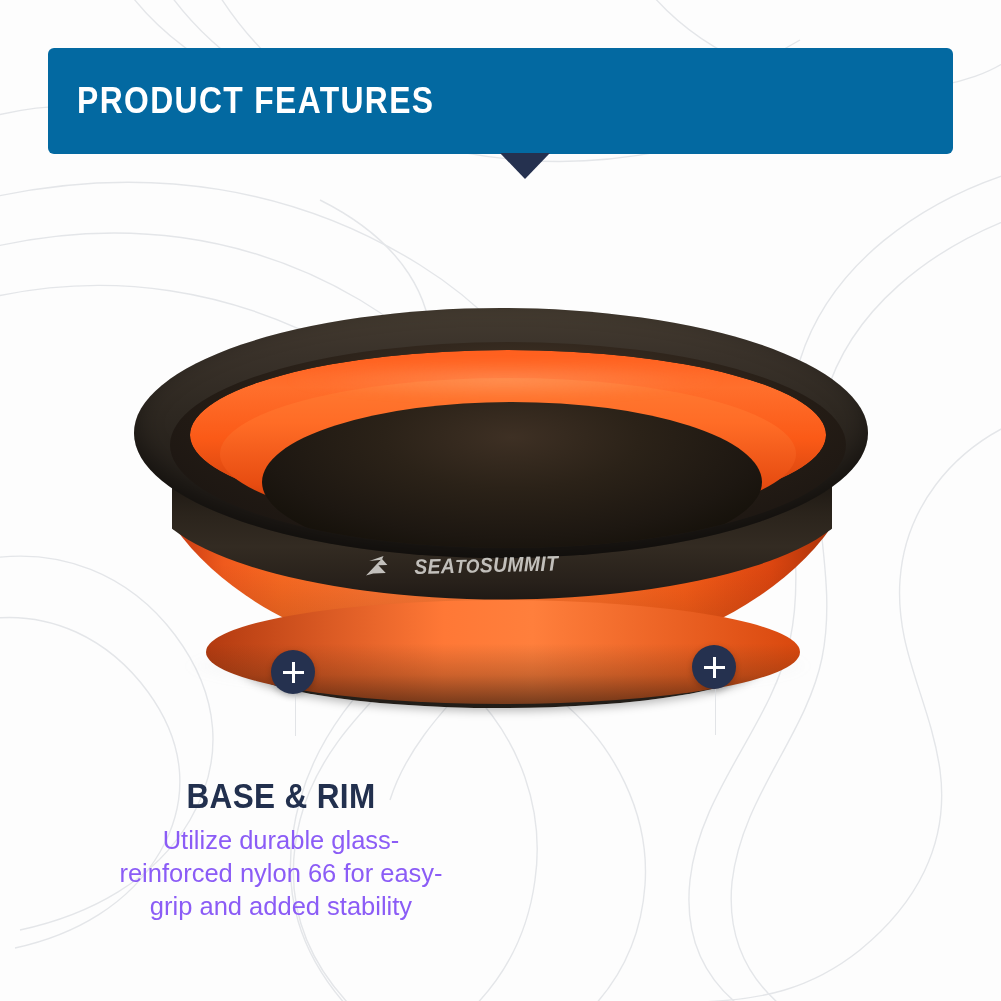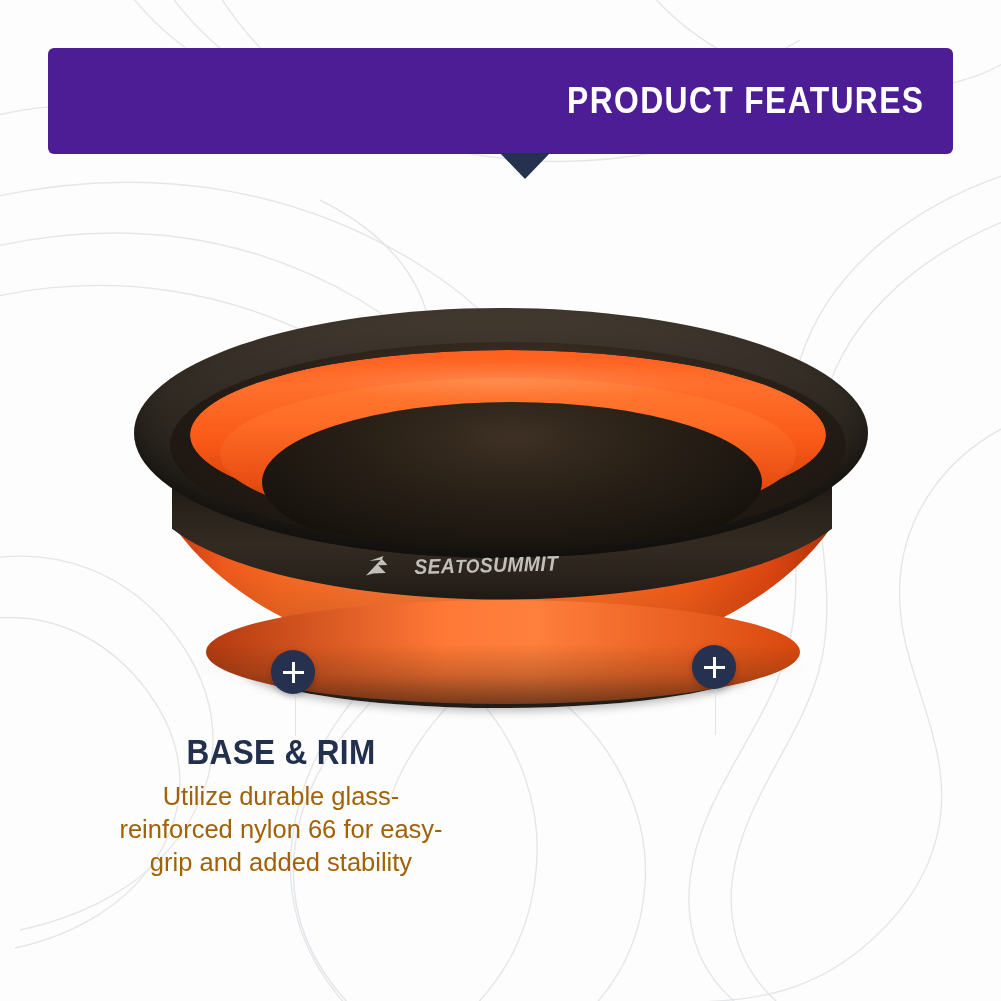--- a/index.html
+++ b/index.html
@@ -36,25 +36,25 @@
   .banner-wrap {
     position: absolute;
     left: 48px;
     top: 48px;
     width: 905px;
     height: 106px;
   }
   .banner {
     position: absolute;
     inset: 0;
-    background: #4c1d95;
+    background: #0369a1;
     border-radius: 6px;
     display: flex;
     align-items: center;
-    justify-content: flex-end;
+    justify-content: flex-start;
   }
   .banner-title {
     color: #ffffff;
     font-family: "Liberation Sans Narrow", "Liberation Sans", sans-serif;
     font-weight: 700;
     font-size: 37px;
     letter-spacing: 1.6px;
     transform: scaleX(0.86);
     white-space: nowrap;
   }
@@ -294,34 +294,34 @@
 
   
   .features {
     position: absolute;
     left: 0;
     top: 732px;
     width: 1001px;
     display: flex;
   }
   .feature { flex: 0 0 auto; text-align: center; }
-  #feature-base  { width: 470px; margin-left: 46px; }
+  #feature-base  { width: 470px; margin-left: 46px; margin-top: 44px; }
   #feature-clean { width: 452px; margin-left: 16px; }
 
   .feature-title {
     color: #22304e;
     font-family: "Liberation Sans Narrow", "Liberation Sans", sans-serif;
     font-weight: 700;
     font-size: 35px;
     letter-spacing: 0.4px;
     transform: scaleX(0.9);
     margin: 0 0 8px 0;
   }
   .feature-body {
-    color: #a16207;
+    color: #8b5cf6;
     font-size: 25.5px;
     line-height: 33px;
     margin: 0 auto;
     font-weight: 400;
   }
   #feature-base .feature-body  { max-width: 330px; }
   #feature-clean .feature-body { max-width: 430px; }
 </style>
 </head>
 <body>

